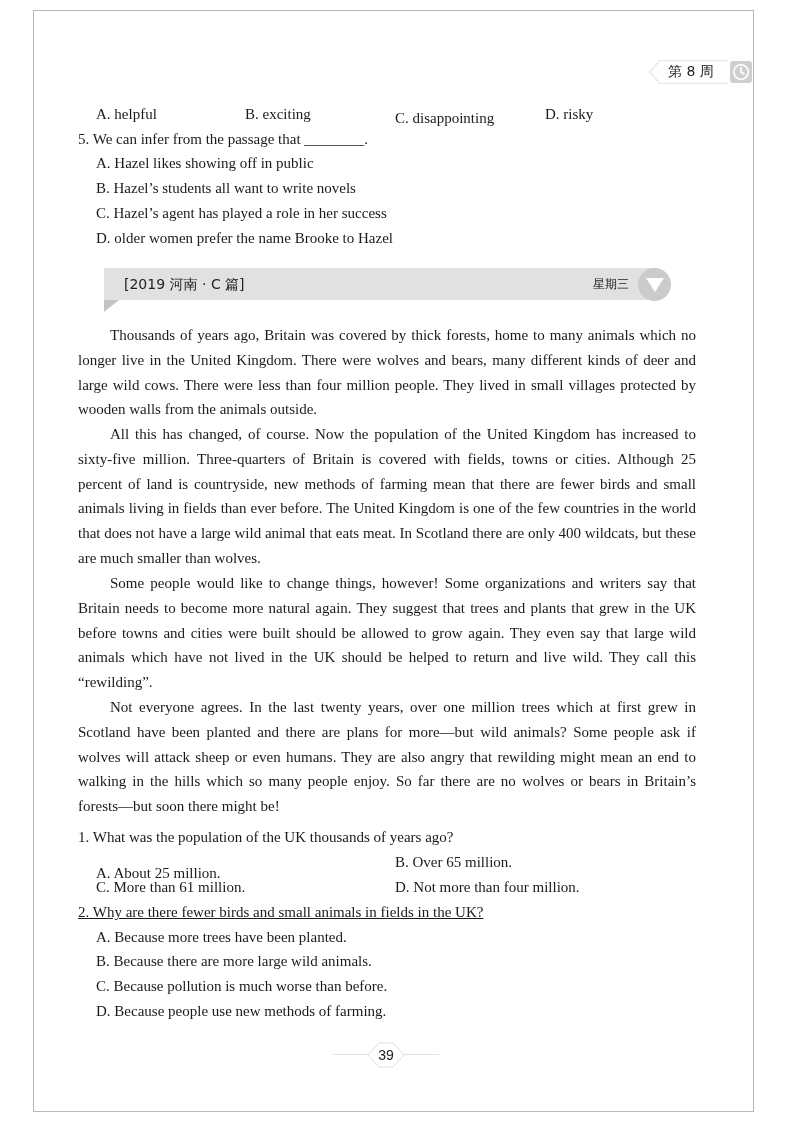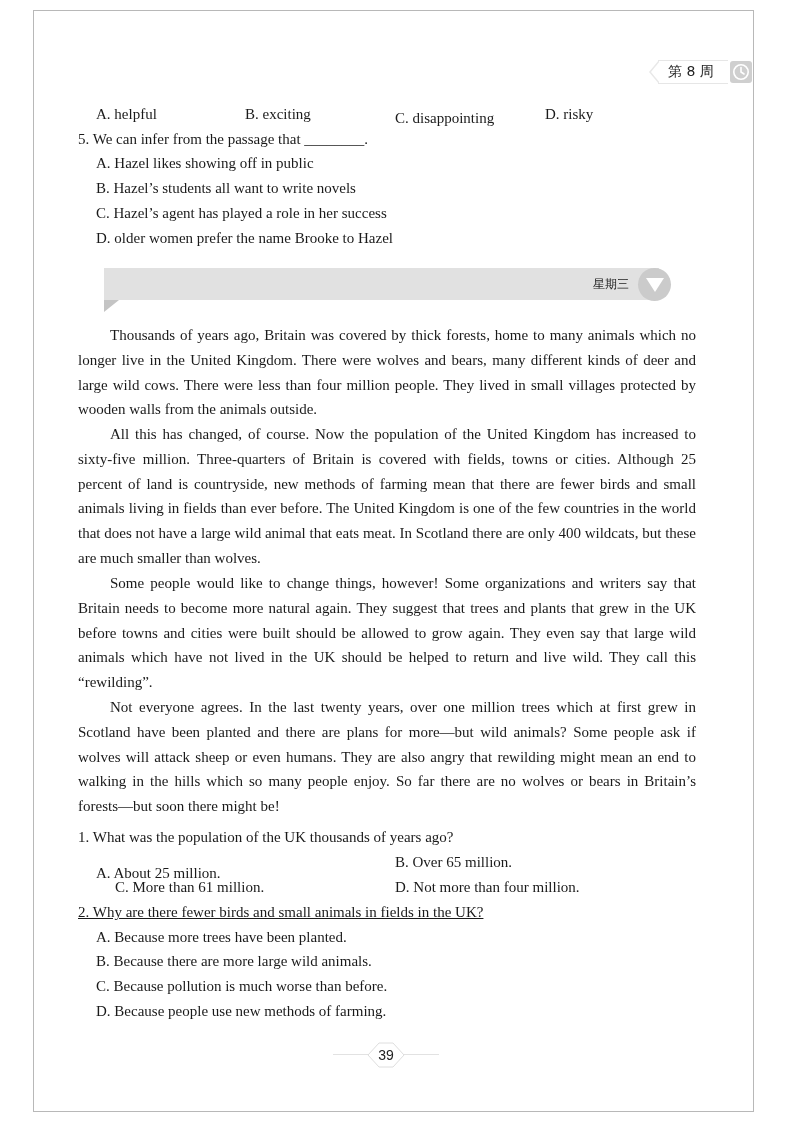--- a/index.html
+++ b/index.html
@@ -161,38 +161,39 @@
 <div class="opt4" style="left:395px; top:108px;">C. disappointing</div>
 <div class="opt4" style="left:545px; top:104px;">D. risky</div>
 
 <div class="text-line" style="left:78px; top:129px;">5. We can infer from the passage that ________.</div>
 <div class="text-line" style="left:96px; top:153px;">A. Hazel likes showing off in public</div>
 <div class="text-line" style="left:96px; top:178px;">B. Hazel’s students all want to write novels</div>
 <div class="text-line" style="left:96px; top:203px;">C. Hazel’s agent has played a role in her success</div>
 <div class="text-line" style="left:96px; top:228px;">D. older women prefer the name Brooke to Hazel</div>
 
 <div class="banner">
+  <span class="banner-title">[2019 河南 · C 篇]</span>
   <span class="banner-day">星期三</span>
 </div>
 <div class="banner-fold"></div>
 <div class="banner-circle">
   <svg width="20" height="16" viewBox="0 0 20 16">
     <path d="M1 1 L19 1 L10 15 Z" fill="#ffffff"></path>
   </svg>
 </div>
 
 <p class="para" style="top:323px;">Thousands of years ago, Britain was covered by thick forests, home to many animals which no longer live in the United Kingdom. There were wolves and bears, many different kinds of deer and large wild cows. There were less than four million people. They lived in small villages protected by wooden walls from the animals outside.</p>
 <p class="para" style="top:422px;">All this has changed, of course. Now the population of the United Kingdom has increased to sixty-five million. Three-quarters of Britain is covered with fields, towns or cities. Although 25 percent of land is countryside, new methods of farming mean that there are fewer birds and small animals living in fields than ever before. The United Kingdom is one of the few countries in the world that does not have a large wild animal that eats meat. In Scotland there are only 400 wildcats, but these are much smaller than wolves.</p>
 <p class="para" style="top:571px;">Some people would like to change things, however!  Some organizations and writers say that Britain needs to become more natural again. They suggest that trees and plants that grew in the UK before towns and cities were built should be allowed to grow again. They even say that large wild animals which have not lived in the UK should be helped to return and live wild. They call this “rewilding”.</p>
 <p class="para" style="top:695px;">Not everyone agrees. In the last twenty years, over one million trees which at first grew in Scotland have been planted and there are plans for more—but wild animals? Some people ask if wolves will attack sheep or even humans. They are also angry that rewilding might mean an end to walking in the hills which so many people enjoy. So far there are no wolves or bears in Britain’s forests—but soon there might be!</p>
 
 <div class="text-line" style="left:78px; top:827px;">1. What was the population of the UK thousands of years ago?</div>
 <div class="text-line" style="left:96px; top:852px;margin-top:11px;">A. About 25 million.</div>
 <div class="text-line" style="left:395px; top:852px;">B. Over 65 million.</div>
-<div class="text-line" style="left:96px; top:877px;margin-left:19px;">C. More than 61 million.</div>
+<div class="text-line" style="left:96px; top:877px;">C. More than 61 million.</div>
 <div class="text-line" style="left:395px; top:877px;">D. Not more than four million.</div>
 
 <div class="text-line" style="left:78px; top:902px;text-decoration:underline;">2. Why are there fewer birds and small animals in fields in the UK?</div>
 <div class="text-line" style="left:96px; top:927px;">A. Because more trees have been planted.</div>
 <div class="text-line" style="left:96px; top:951px;">B. Because there are more large wild animals.</div>
 <div class="text-line" style="left:96px; top:976px;">C. Because pollution is much worse than before.</div>
 <div class="text-line" style="left:96px; top:1001px;">D. Because people use new methods of farming.</div>
 
 <div class="page-num-wrap">
   <div class="page-num-line" style="left:0; width:40px;"></div>

